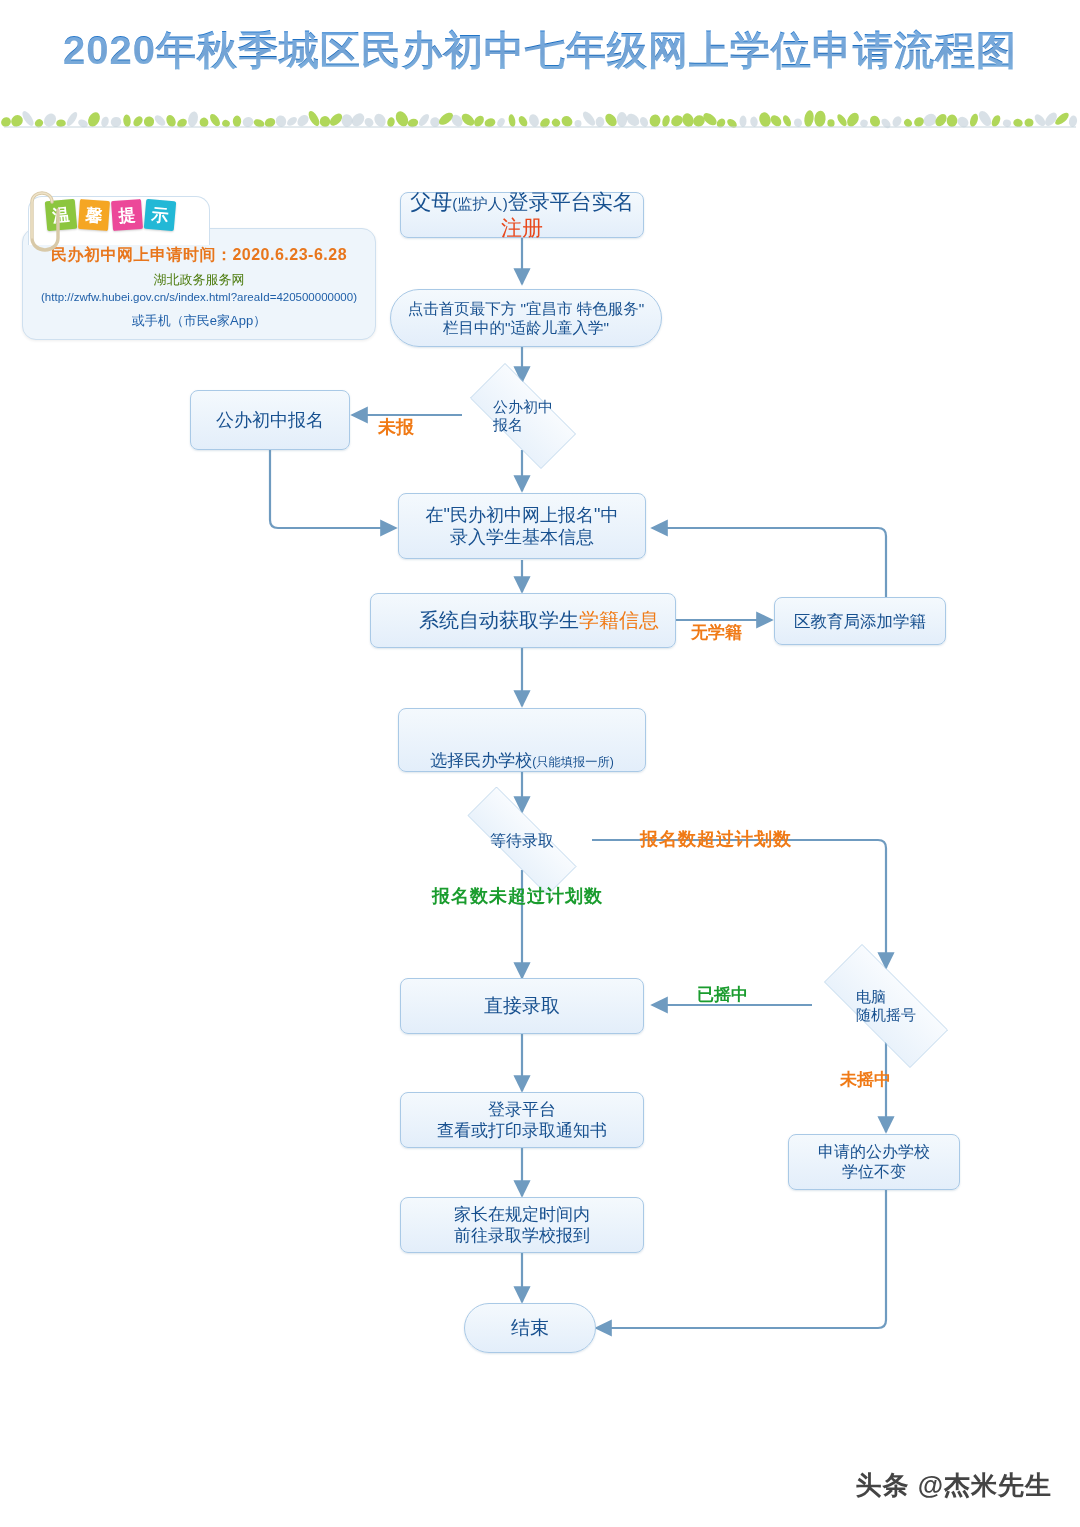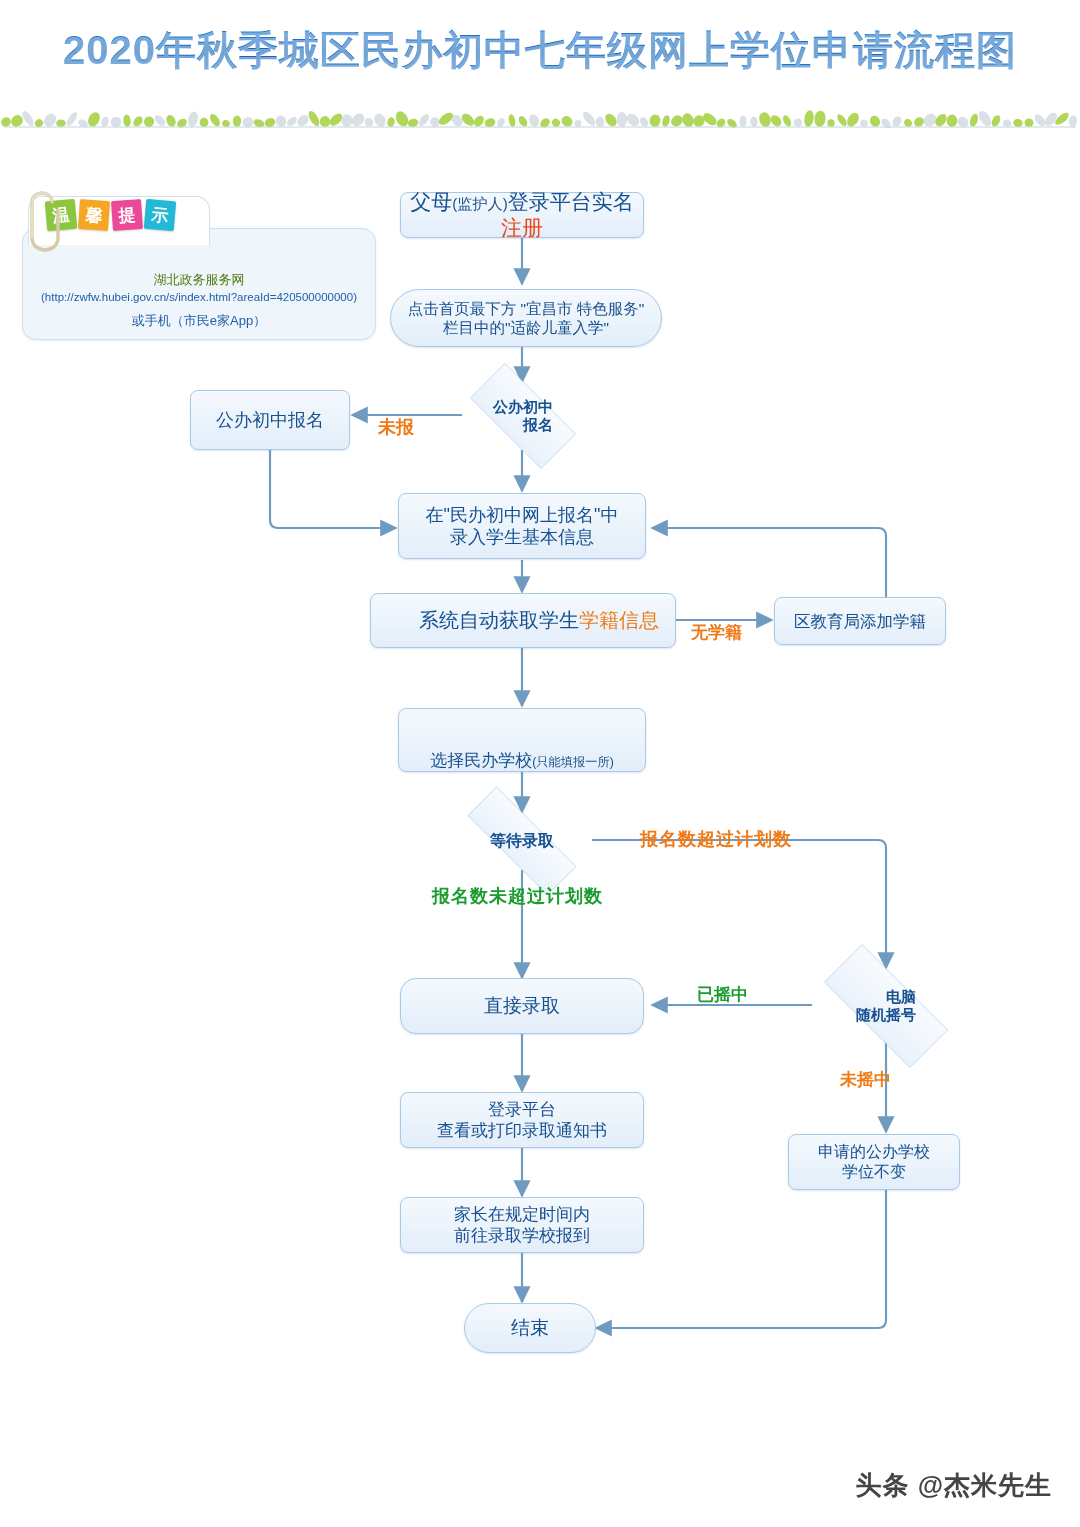--- a/index.html
+++ b/index.html
@@ -95,21 +95,21 @@
   }
   .node.rect{border-radius:8px;}
   .node.pill{border-radius:40px;}
   .node.round{border-radius:34px;}
 
   .node-text{white-space:pre-line;}
 
   .diamond{
     position:absolute;
     display:flex;align-items:center;justify-content:center;
-    color:#17508f;text-align:right;line-height:1.2;font-weight:bold;
+    color:#17508f;text-align:left;line-height:1.2;
   }
   .diamond .dshape{
     position:absolute;left:0;top:0;width:100%;height:100%;
     background:linear-gradient(180deg,#f8fbfe 0%,#e9f2fb 100%);
     border:1px solid #a9c9e6;
     transform:rotate(45deg) scale(0.707);
     box-sizing:border-box;
   }
   .diamond .dlabel{position:relative;z-index:2;white-space:pre-line;}
 
@@ -247,20 +247,21 @@
   <path d="M30 12 C30 6 25 3 20 3 C15 3 10 6 10 12 L10 48 C10 55 16 60 23 60 C30 60 36 55 36 48 L36 20" fill="none" stroke="#d8c9a8" stroke-width="3.4" stroke-linecap="round"></path>
   <path d="M30 12 C30 6 25 3 20 3 C15 3 10 6 10 12 L10 48" fill="none" stroke="#efe3c8" stroke-width="1.4" stroke-linecap="round"></path>
 </svg>
 <div id="tip-tiles">
   <div class="tile t0">温</div>
   <div class="tile t1">馨</div>
   <div class="tile t2">提</div>
   <div class="tile t3">示</div>
 </div>
 <div id="tip-box">
+  <div id="tip-line1">民办初中网上申请时间：2020.6.23-6.28</div>
   <div id="tip-line2">湖北政务服务网</div>
   <div id="tip-line3">(http://zwfw.hubei.gov.cn/s/index.html?areaId=420500000000)</div>
   <div id="tip-line4">或手机（市民e家App）</div>
 </div>
 
 <svg id="flow-svg" aria-hidden="true">
   <defs>
     <marker id="ah" markerWidth="9" markerHeight="9" refX="7.2" refY="4.5" orient="auto">
       <path d="M0,0.6 L8,4.5 L0,8.4 z" fill="#6f9bc0"></path>
     </marker>
@@ -345,21 +346,21 @@
   <span class="dshape"></span>
   <span class="dlabel">等待录取</span>
 </div>
 
 <div class="diamond" style="left:800px;top:968px;width:172px;height:76px;font-size:15px;">
   <span class="dshape"></span>
   <span class="dlabel">电脑
 随机摇号</span>
 </div>
 
-<div class="node rect" style="left:400px;top:978px;width:244px;height:56px;font-size:19px;border-radius:16px;">
+<div class="node rect" style="left:400px;top:978px;width:244px;height:56px;font-size:19px;">
   <span class="node-text">直接录取</span>
 </div>
 
 <div class="node rect" style="left:788px;top:1134px;width:172px;height:56px;font-size:16px;">
   <span class="node-text">申请的公办学校
 学位不变</span>
 </div>
 
 <div class="node rect" style="left:400px;top:1092px;width:244px;height:56px;font-size:17px;">
   <span class="node-text">登录平台

